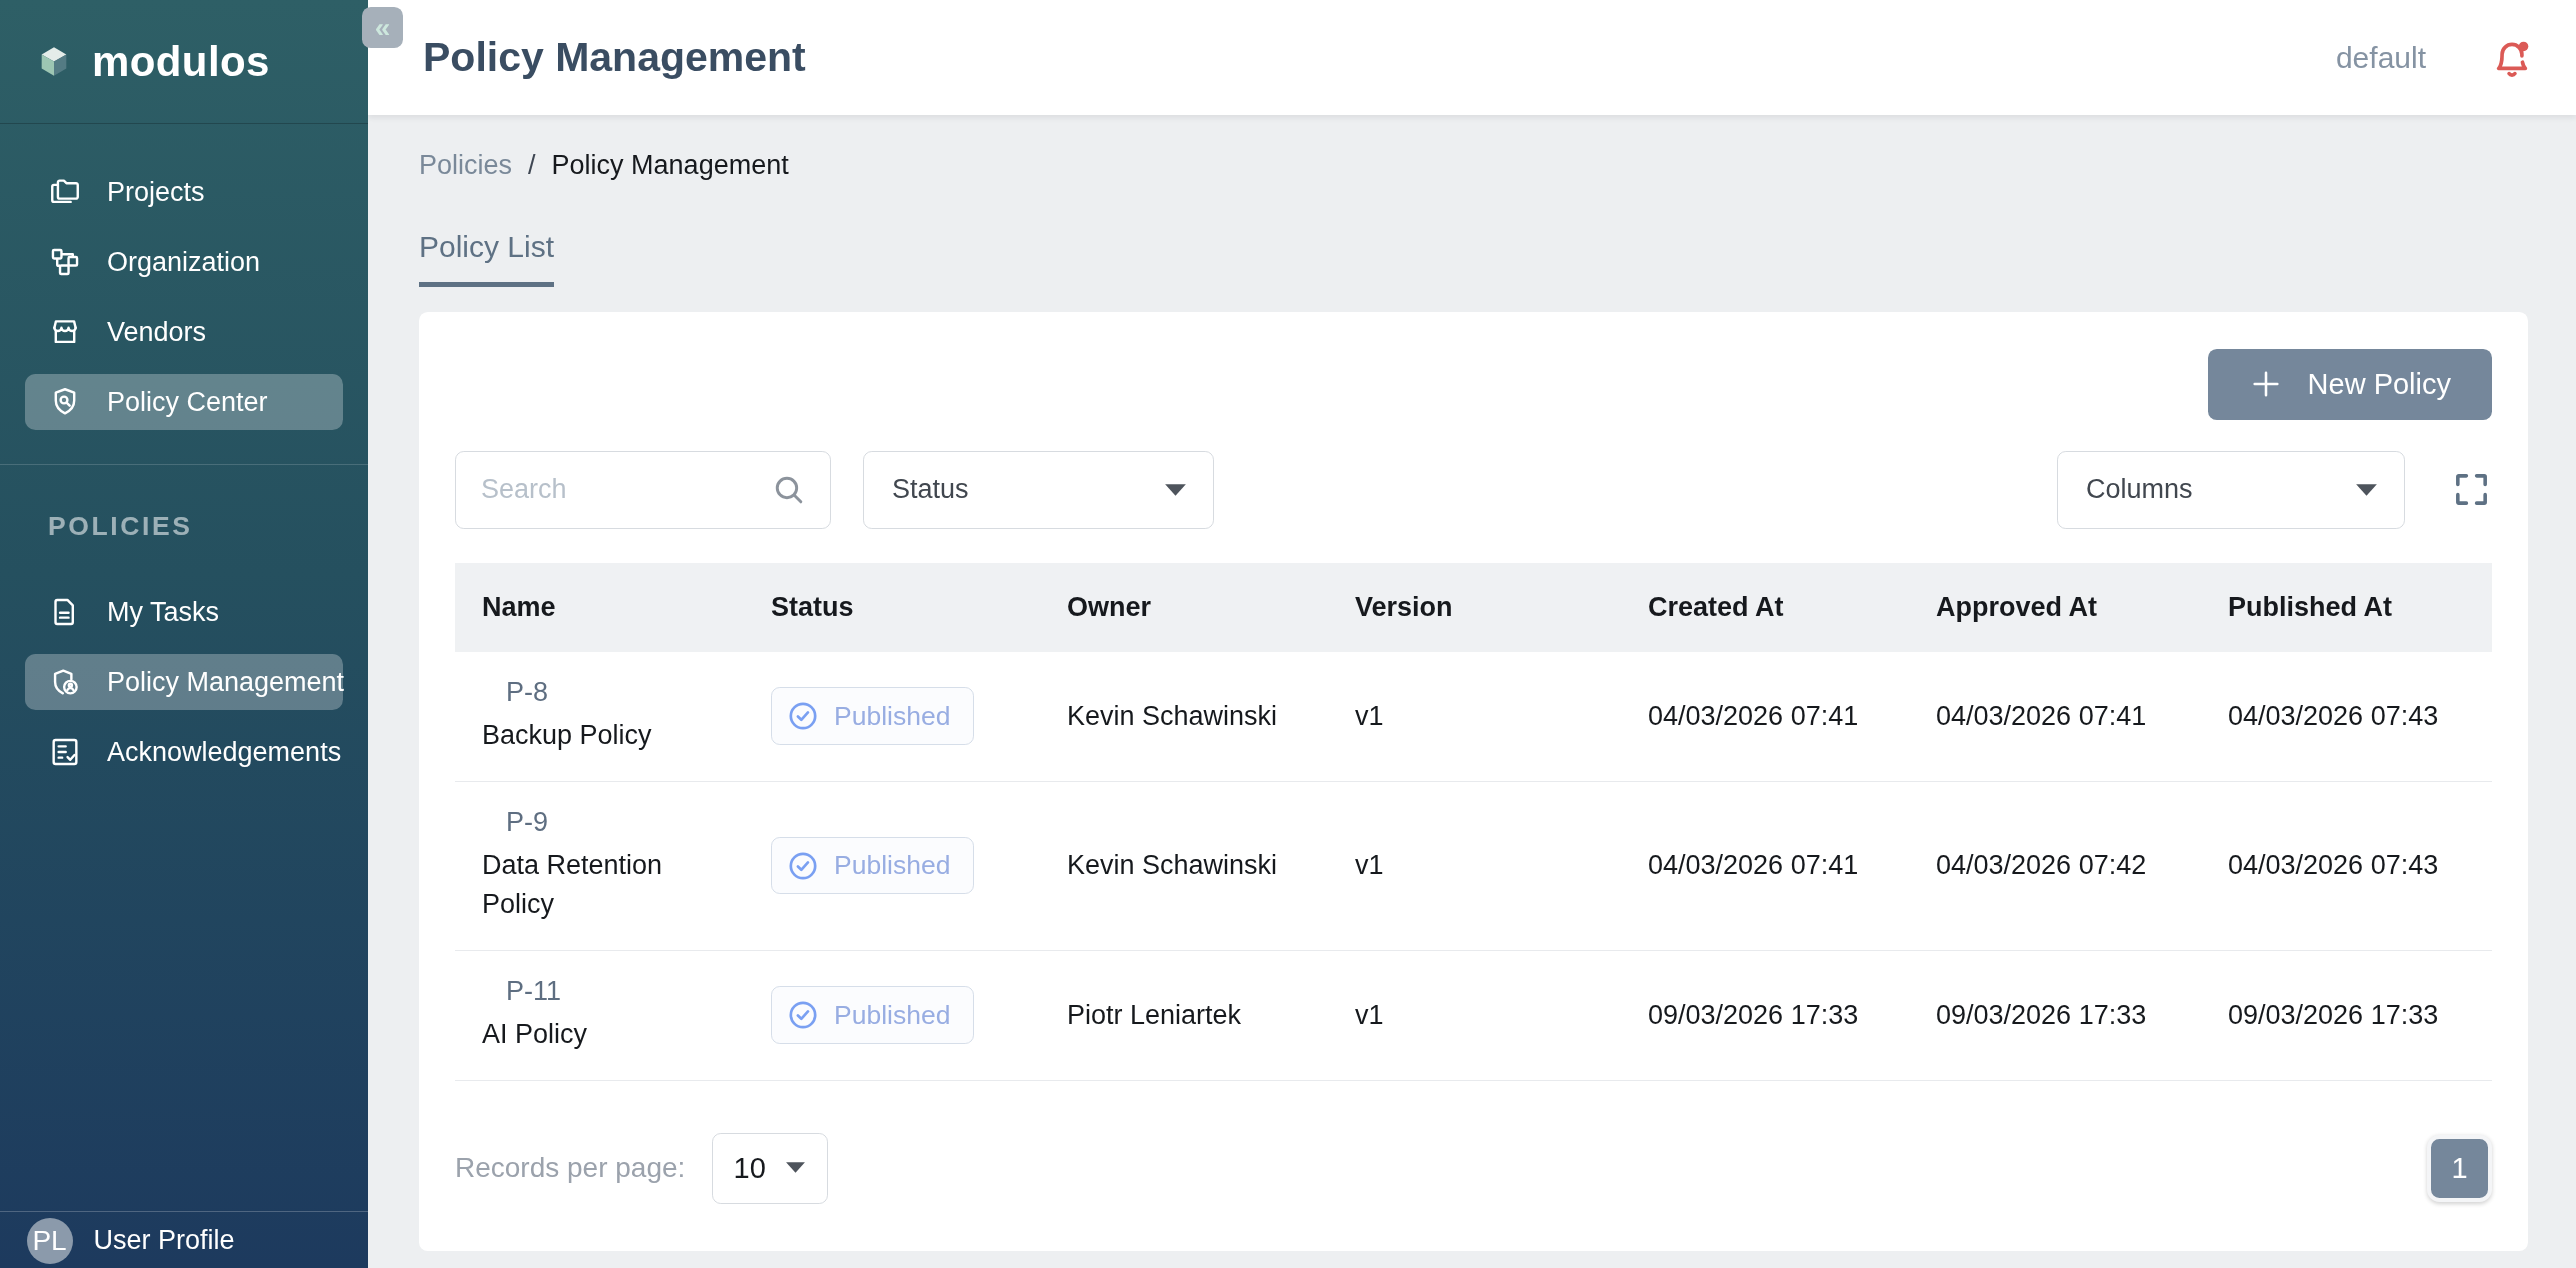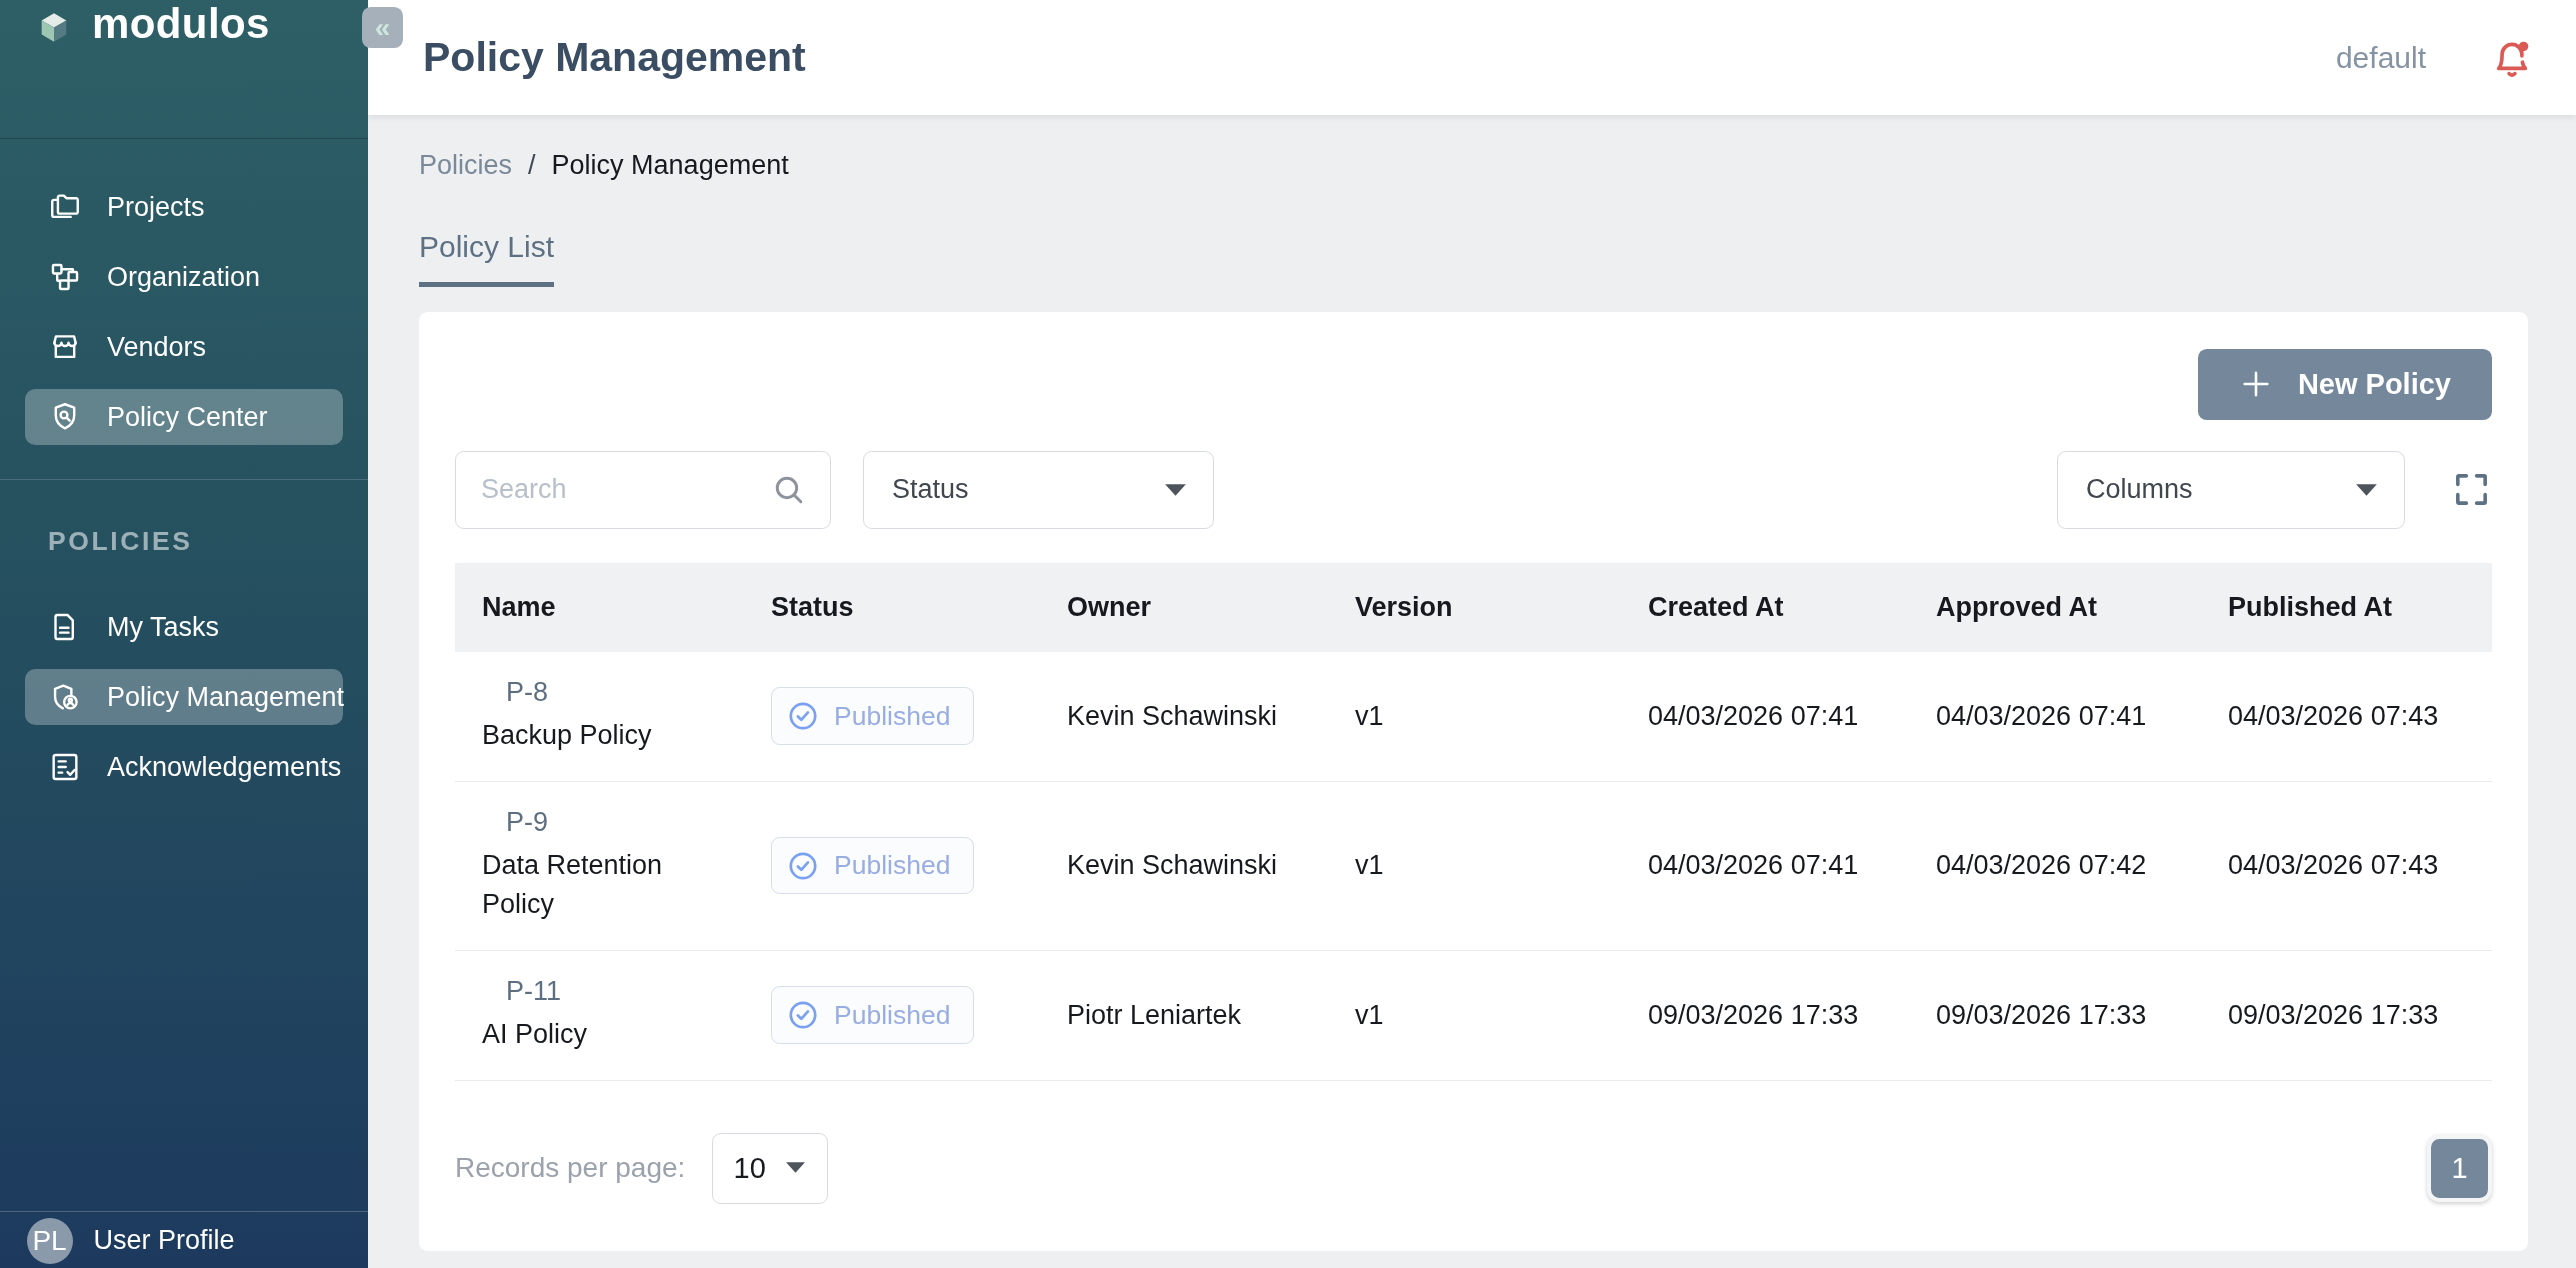--- a/index.html
+++ b/index.html
@@ -13,21 +13,21 @@
   }
   svg { display: block; }
 
   
   .sidebar {
     position: absolute; left: 0; top: 0; bottom: 0; width: 368px;
     background: linear-gradient(180deg, var(--sidebar-top, #2E5F66) 0%, var(--sidebar-mid, #25505F) 45%, var(--sidebar-bottom, #1D3A5E) 100%);
     z-index: 5; color: #fff;
   }
   .logo-row {
-    height: 139px; display: flex; gap: 21px;
+    height: 124px; display: flex; align-items: center; gap: 21px;
     padding-left: 37px; border-bottom: 1.8px solid rgba(0,0,0,0.22);
   }
   .logo-text { font-size: 42px; font-weight: 700; letter-spacing: 0.4px; color: #fff; }
   .nav { padding: 40px 25px 0 25px; display: flex; flex-direction: column; gap: 14px; }
   .nav-item {
     height: 56px; border-radius: 10.6px; display: flex; align-items: center;
     gap: 25px; padding: 0 23px; font-size: 27px; color: #fff; cursor: pointer;
     white-space: nowrap;
   }
   .nav-item.active { background: rgba(255,255,255,0.28); }
@@ -84,21 +84,21 @@
     padding-bottom: 17.6px; border-bottom: 5.3px solid #5E7184; cursor: pointer;
   }
   .card {
     margin-top: 25px; background: #fff; border-radius: 8.8px;
     width: 2109px; padding: 37px 36px 47px 36px;
   }
   .card-top { display: flex; justify-content: flex-end; }
   .btn-primary {
     background: var(--accent-slate, #75879B); color: #fff; border: none; border-radius: 8.8px;
     height: 71px; padding: 0 41px; font-size: 29px; font-family: inherit;
-    display: flex; align-items: center; gap: 25px; cursor: pointer; font-weight: bold;
+    display: flex; align-items: center; gap: 25px; cursor: pointer;
   }
   .btn-primary svg { width: 34px; height: 34px; }
 
   .filters { display: flex; align-items: center; margin-top: 31px; }
   .search-box {
     width: 376px; height: 78px; border: 1.8px solid #D7DBE0; border-radius: 8.8px;
     display: flex; align-items: center; padding: 0 23px 0 25px; background: #fff;
   }
   .search-box input {
     border: none; outline: none; flex: 1; font-size: 27px; font-family: inherit;

